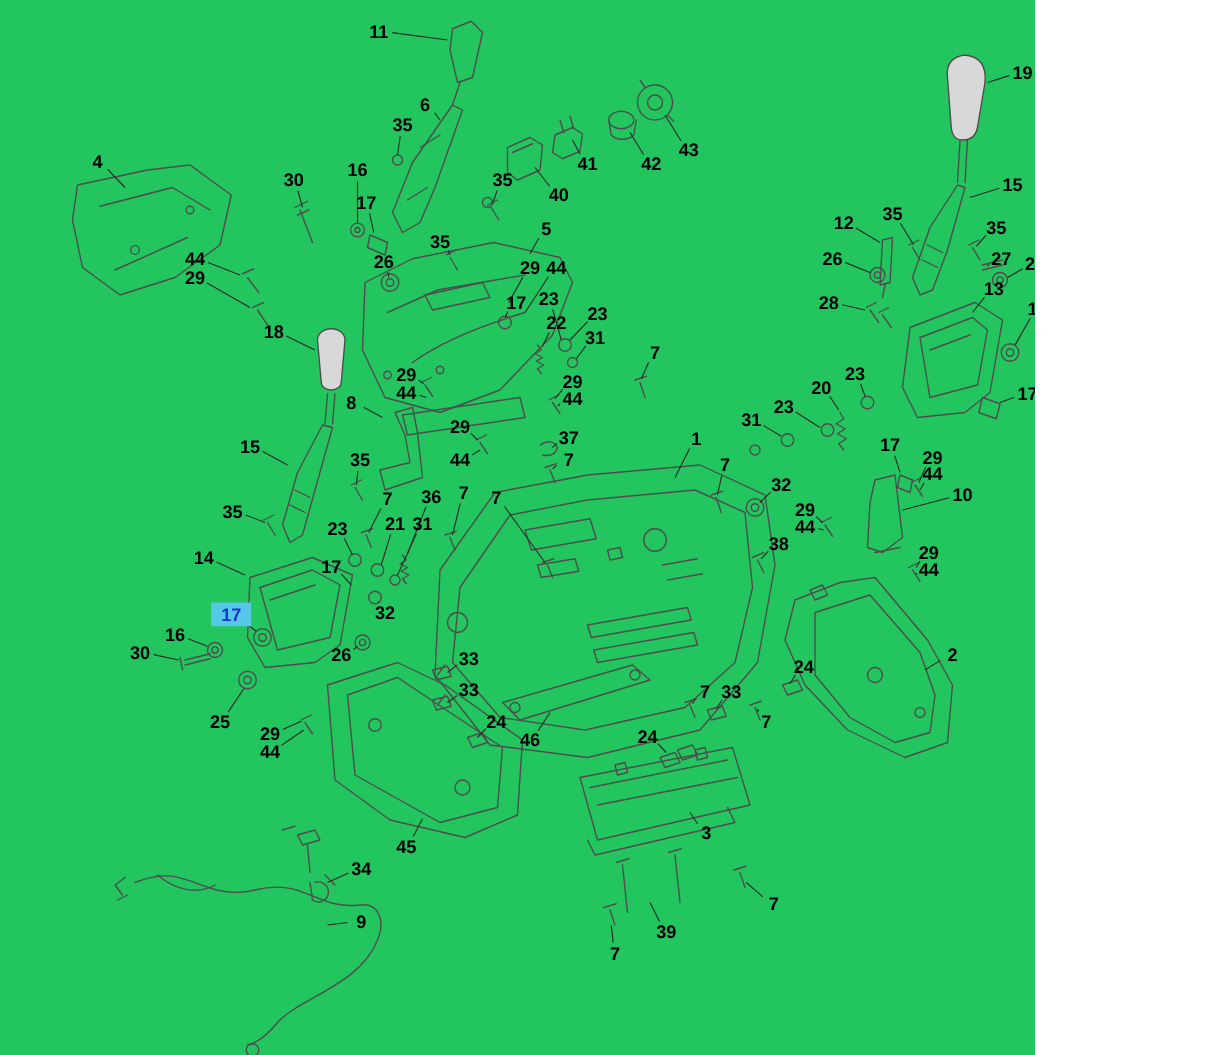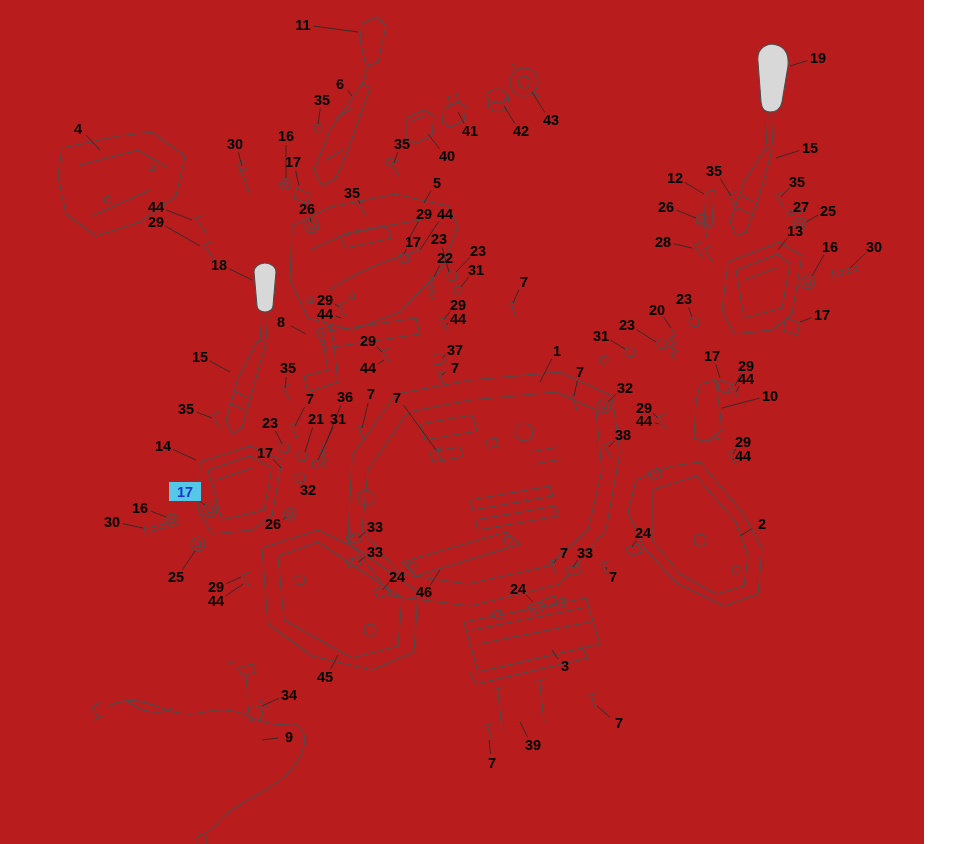--- a/index.html
+++ b/index.html
@@ -1,20 +1,20 @@
 <!DOCTYPE html>
 <html><head>
 <meta charset="utf-8">
 <style>
   html, body { margin: 0; padding: 0; background: #ffffff; }
   .stage {
     position: relative;
-    width: 924px;
+    width: 828px;
     height: 844px;
-    background: #b91c1c;
+    background: #22c55e;
     overflow: hidden;
     font-family: "Liberation Sans", sans-serif;
   }
   svg { display: block; }
   .artwork path, .artwork circle, .artwork ellipse, .artwork line {
     vector-effect: non-scaling-stroke;
   }
   text.callout {
     font-family: "Liberation Sans", "DejaVu Sans", sans-serif;
     font-weight: bold;

